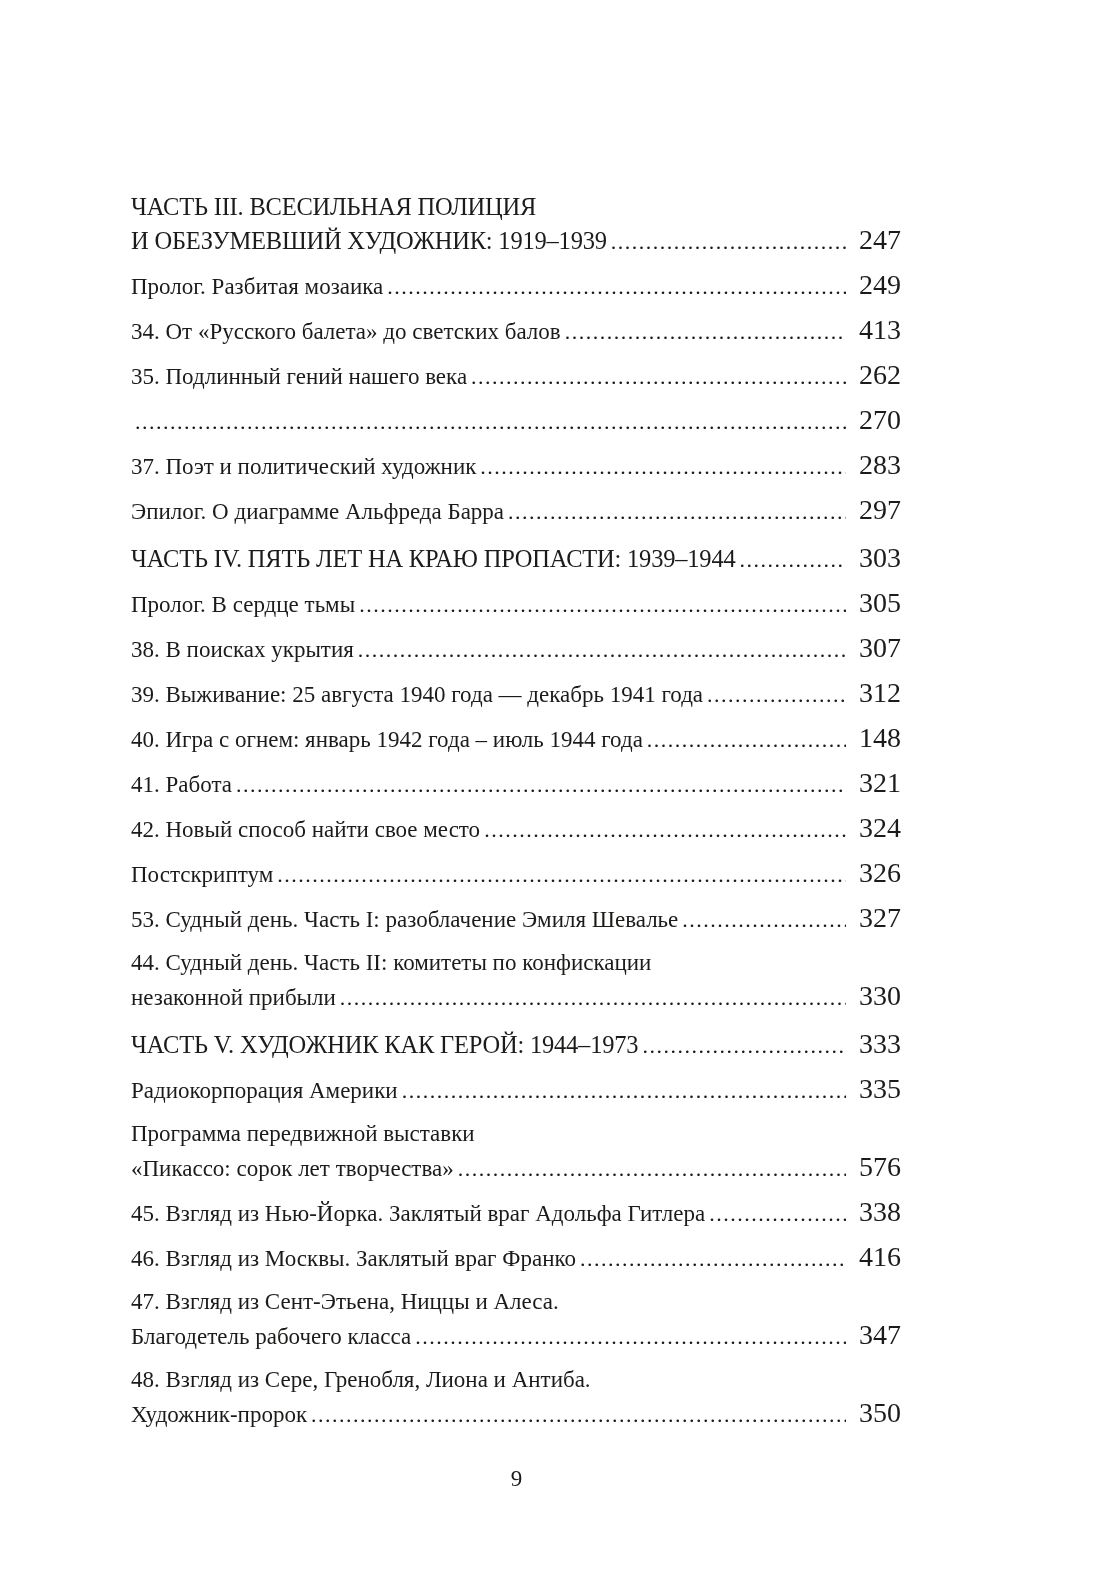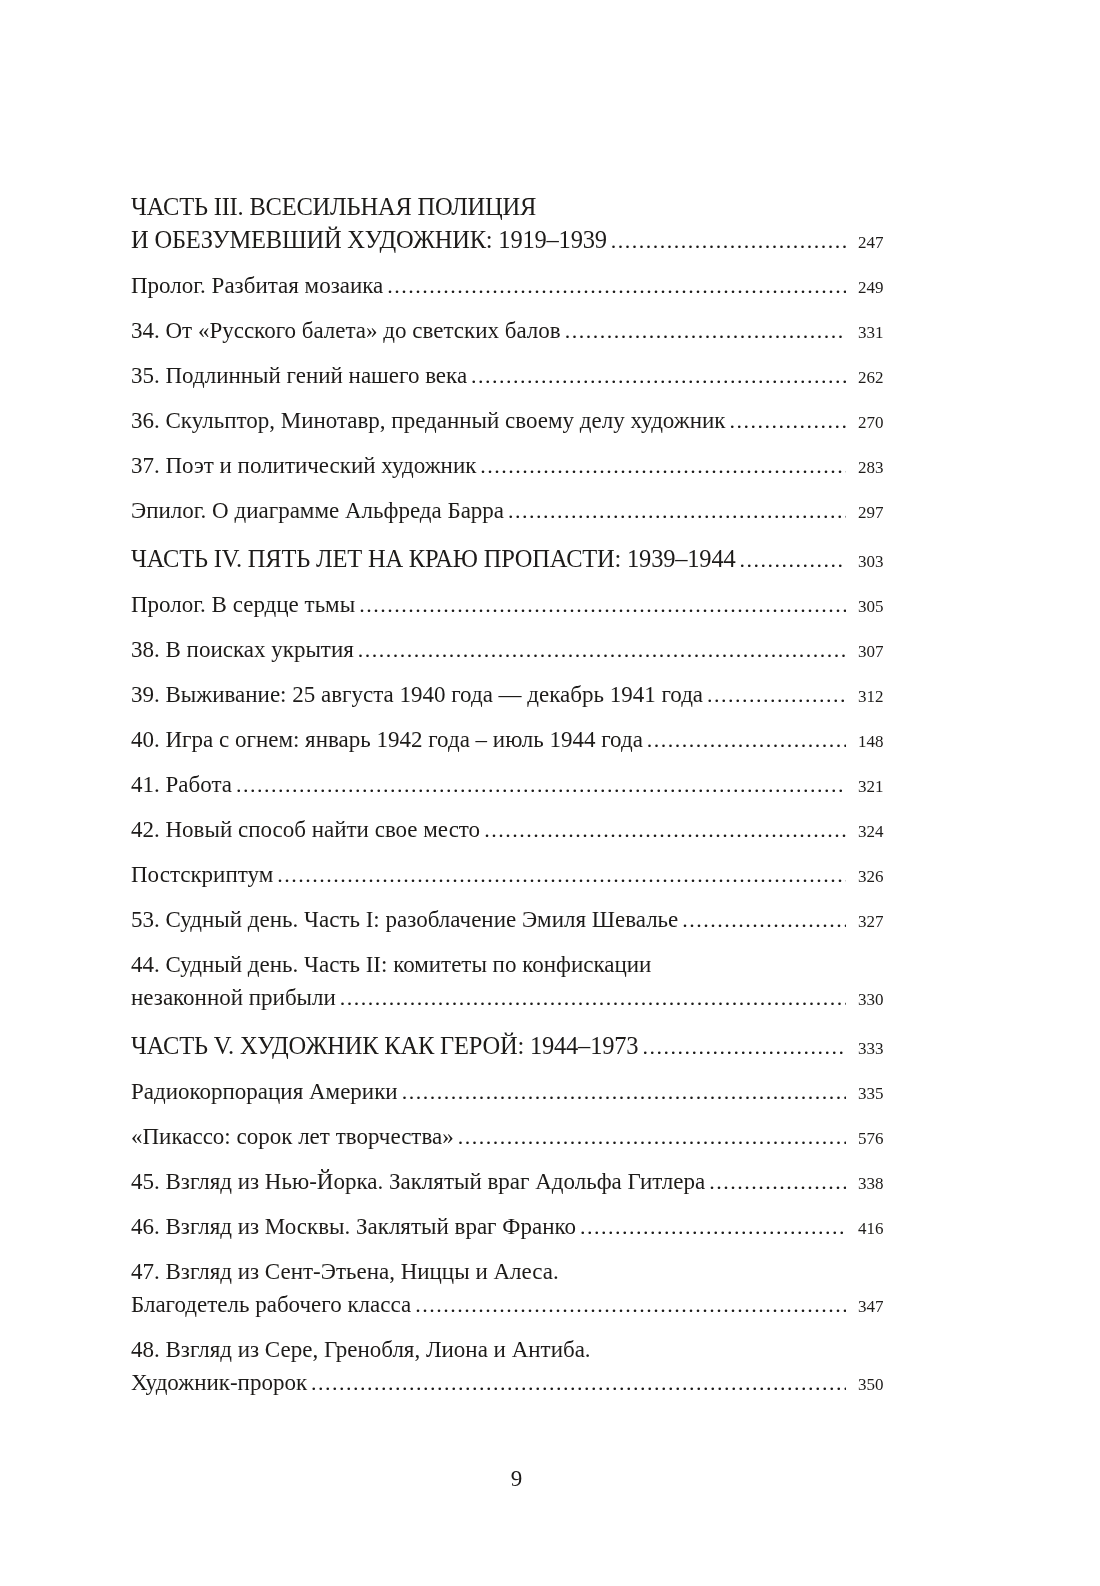--- a/index.html
+++ b/index.html
@@ -62,23 +62,23 @@
     font-size: 22px;
     letter-spacing: 1.5px;
   }
   .leader::after {
     content: "..........................................................................................................................................................";
   }
   .pagenum {
     flex: 0 0 auto;
     min-width: 44px;
     margin-left: 12px;
-    text-align: left;
+    text-align: center;
     white-space: nowrap;
-    font-size: 17px;
+    font-size: 28px;
     letter-spacing: 0;
   }
   .footer {
     position: absolute;
     left: 131px;
     top: 1424px;
     width: 771px;
     text-align: center;
     font-size: 23px;
   }
@@ -104,35 +104,34 @@
       <span class="text">Пролог. Разбитая мозаика</span>
       <span class="leader"></span>
       <span class="pagenum">249</span>
     </div>
   </div>
       <div class="entry">
     <div class="pre-lines"></div>
     <div class="last-line">
       <span class="text">34. От «Русского балета» до светских балов</span>
       <span class="leader"></span>
-      <span class="pagenum">331</span>
+      <span class="pagenum">413</span>
     </div>
   </div>
       <div class="entry">
     <div class="pre-lines"></div>
     <div class="last-line">
       <span class="text">35. Подлинный гений нашего века</span>
       <span class="leader"></span>
       <span class="pagenum">262</span>
     </div>
   </div>
       <div class="entry">
     <div class="pre-lines"></div>
     <div class="last-line">
-      <span class="text">36. Скульптор, Минотавр, преданный своему делу художник</span>
       <span class="leader"></span>
       <span class="pagenum">270</span>
     </div>
   </div>
       <div class="entry">
     <div class="pre-lines"></div>
     <div class="last-line">
       <span class="text">37. Поэт и политический художник</span>
       <span class="leader"></span>
       <span class="pagenum">283</span>
@@ -238,20 +237,23 @@
   </div>
       <div class="entry">
     <div class="pre-lines"></div>
     <div class="last-line">
       <span class="text">Радиокорпорация Америки</span>
       <span class="leader"></span>
       <span class="pagenum">335</span>
     </div>
   </div>
       <div class="entry">
+    <div class="pre-lines">
+          <div class="line">Программа передвижной выставки</div>
+        </div>
     <div class="last-line">
       <span class="text">«Пикассо: сорок лет творчества»</span>
       <span class="leader"></span>
       <span class="pagenum">576</span>
     </div>
   </div>
       <div class="entry">
     <div class="pre-lines"></div>
     <div class="last-line">
       <span class="text">45. Взгляд из Нью-Йорка. Заклятый враг Адольфа Гитлера</span>

